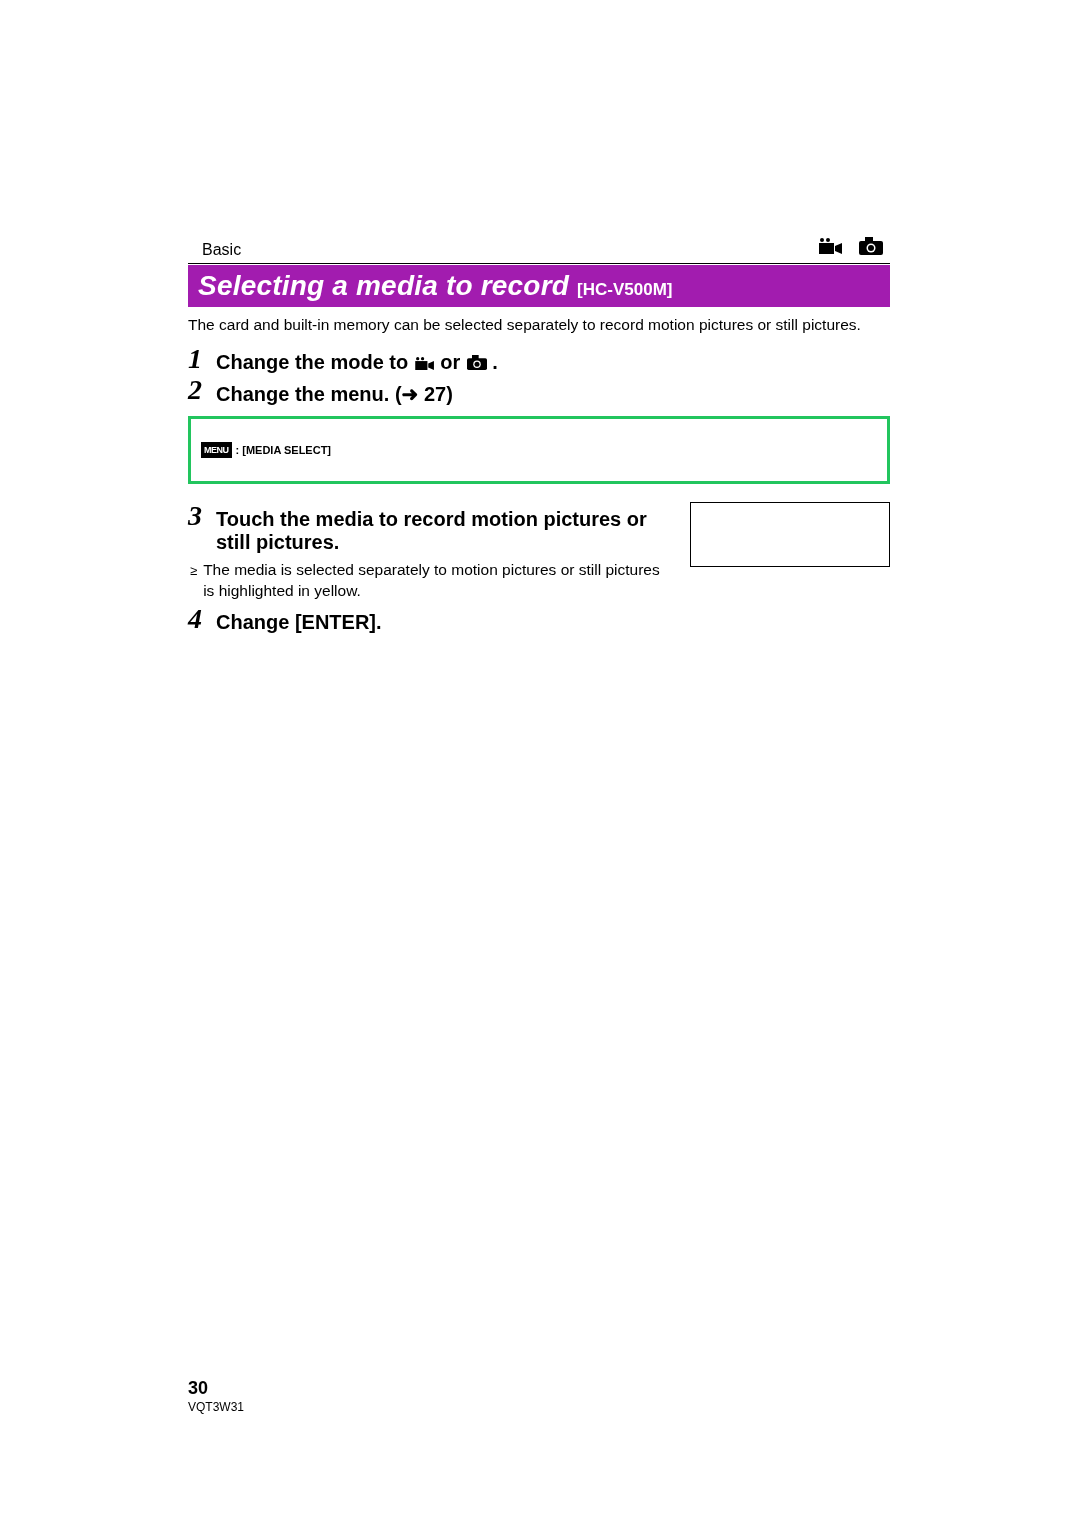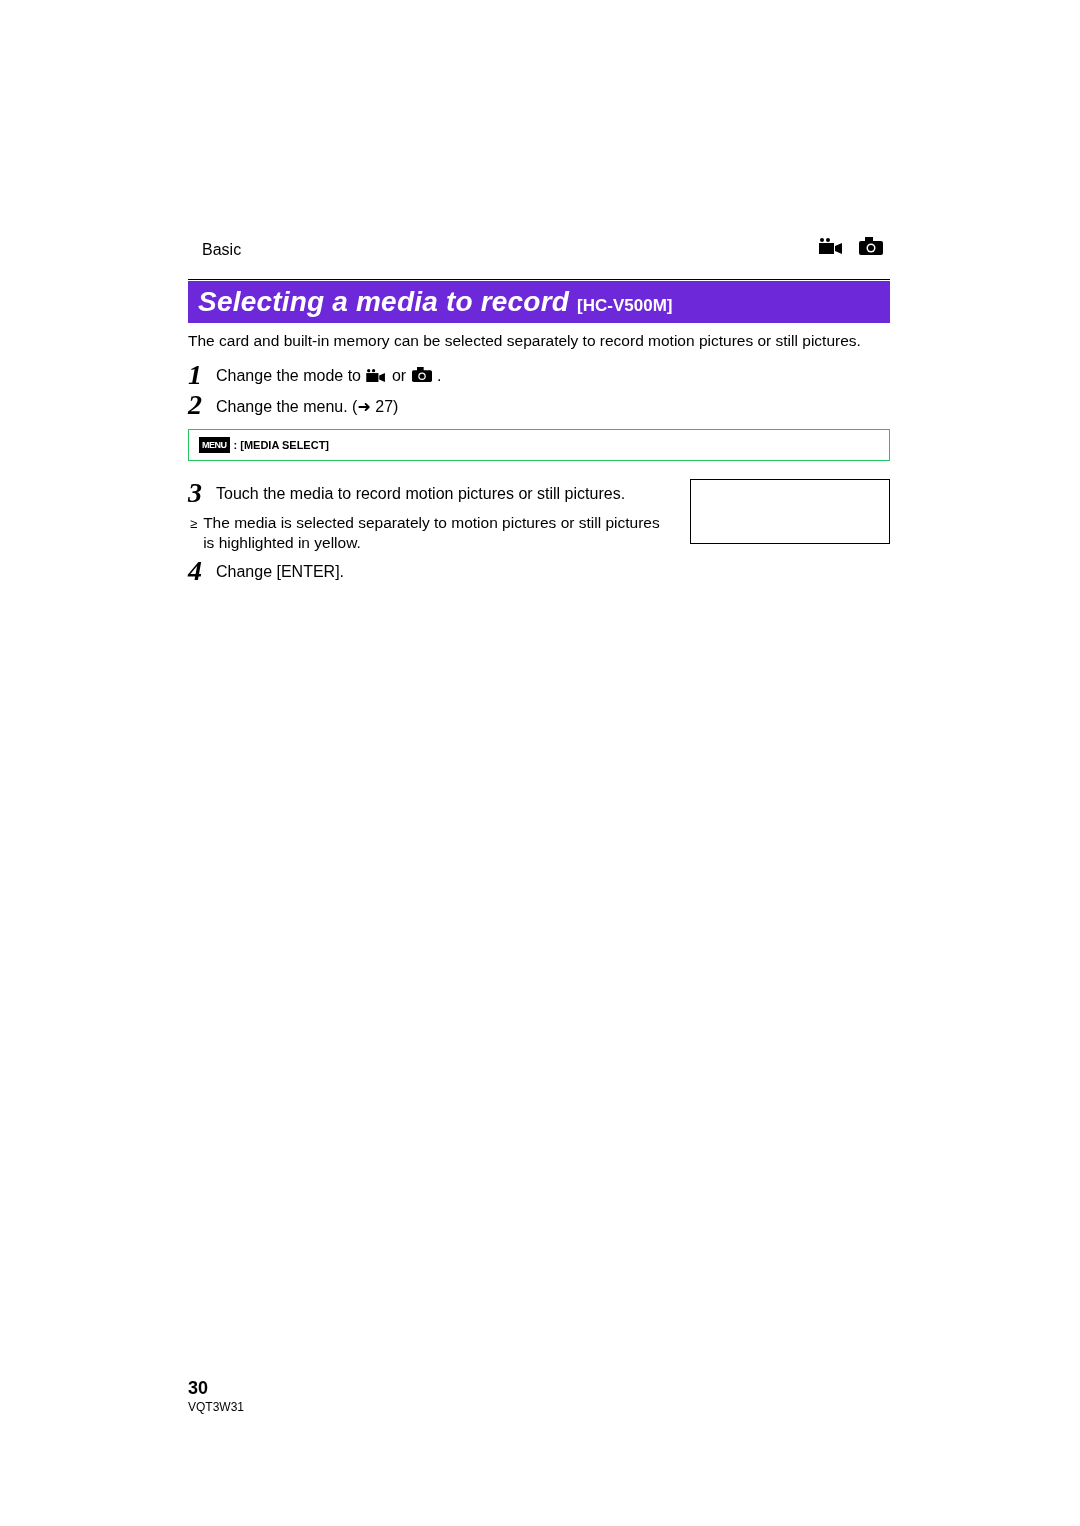--- a/index.html
+++ b/index.html
@@ -17,34 +17,34 @@
     .page {
       padding: 237px 190px 0 188px;
       position: relative;
       height: 100%;
     }
     .header-row {
       display: flex;
       align-items: flex-end;
       justify-content: space-between;
       border-bottom: 1px solid #000;
-      padding-bottom: 20px;
+      padding-bottom: 4px;
     }
     .section-label {
       font-size: 16px;
       padding-left: 14px;
     }
     .header-icons {
       display: flex;
       gap: 14px;
       align-items: center;
       padding-right: 6px;
     }
     .title-bar {
-      background: #6d28d9;
+      background: #a21caf;
       color: #fff;
       padding: 5px 10px 5px 10px;
       margin-top: 1px;
     }
     .title-main {
       font-size: 28px;
       font-weight: bold;
       font-style: italic;
       letter-spacing: 0.2px;
     }
@@ -69,32 +69,32 @@
       font-style: italic;
       line-height: 1;
       min-width: 20px;
       font-family: 'Times New Roman', serif;
     }
     .step-body {
       flex: 1;
       padding-top: 6px;
     }
     .step-text {
-      font-size: 16px;
-      font-weight: normal;
+      font-size: 20px;
+      font-weight: bold;
     }
     .inline-icon {
       display: inline-block;
       vertical-align: middle;
       margin: 0 1px;
     }
     .menu-box {
-      border: 1px solid #22c55e;
+      border: 3px solid #22c55e;
       margin-top: 10px;
-      padding: 7px 10px;
+      padding: 23px 10px;
       display: flex;
       align-items: center;
       gap: 4px;
     }
     .menu-badge {
       background: #000;
       color: #fff;
       font-size: 9px;
       font-weight: bold;
       padding: 3px 3px;

